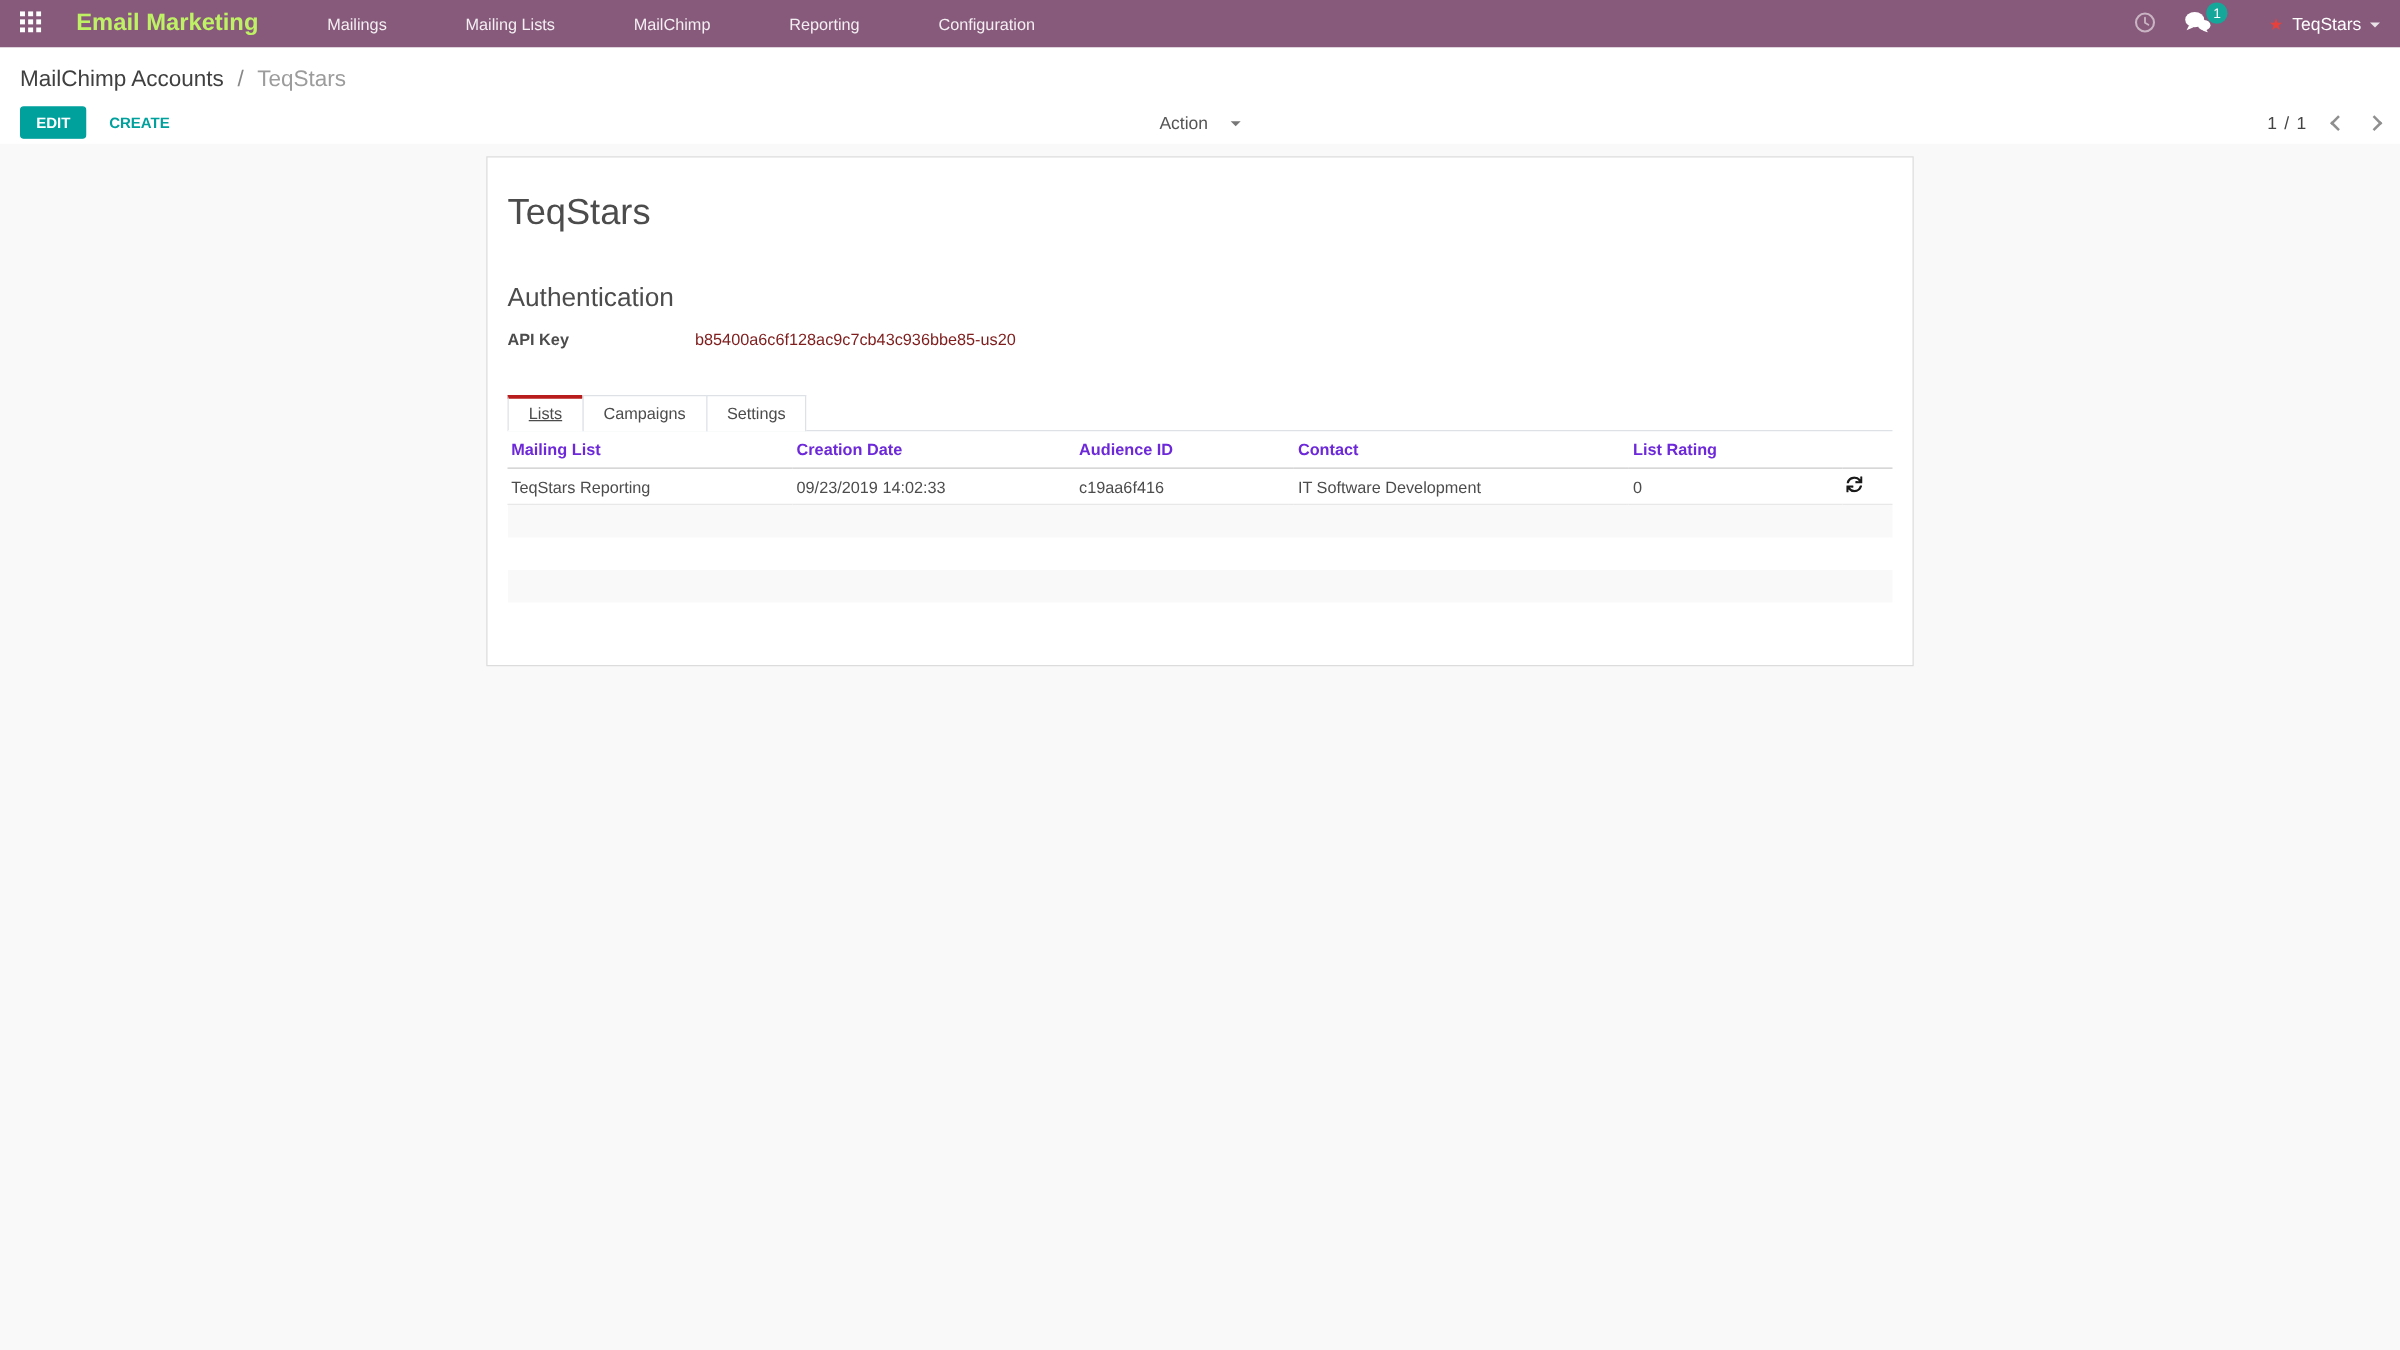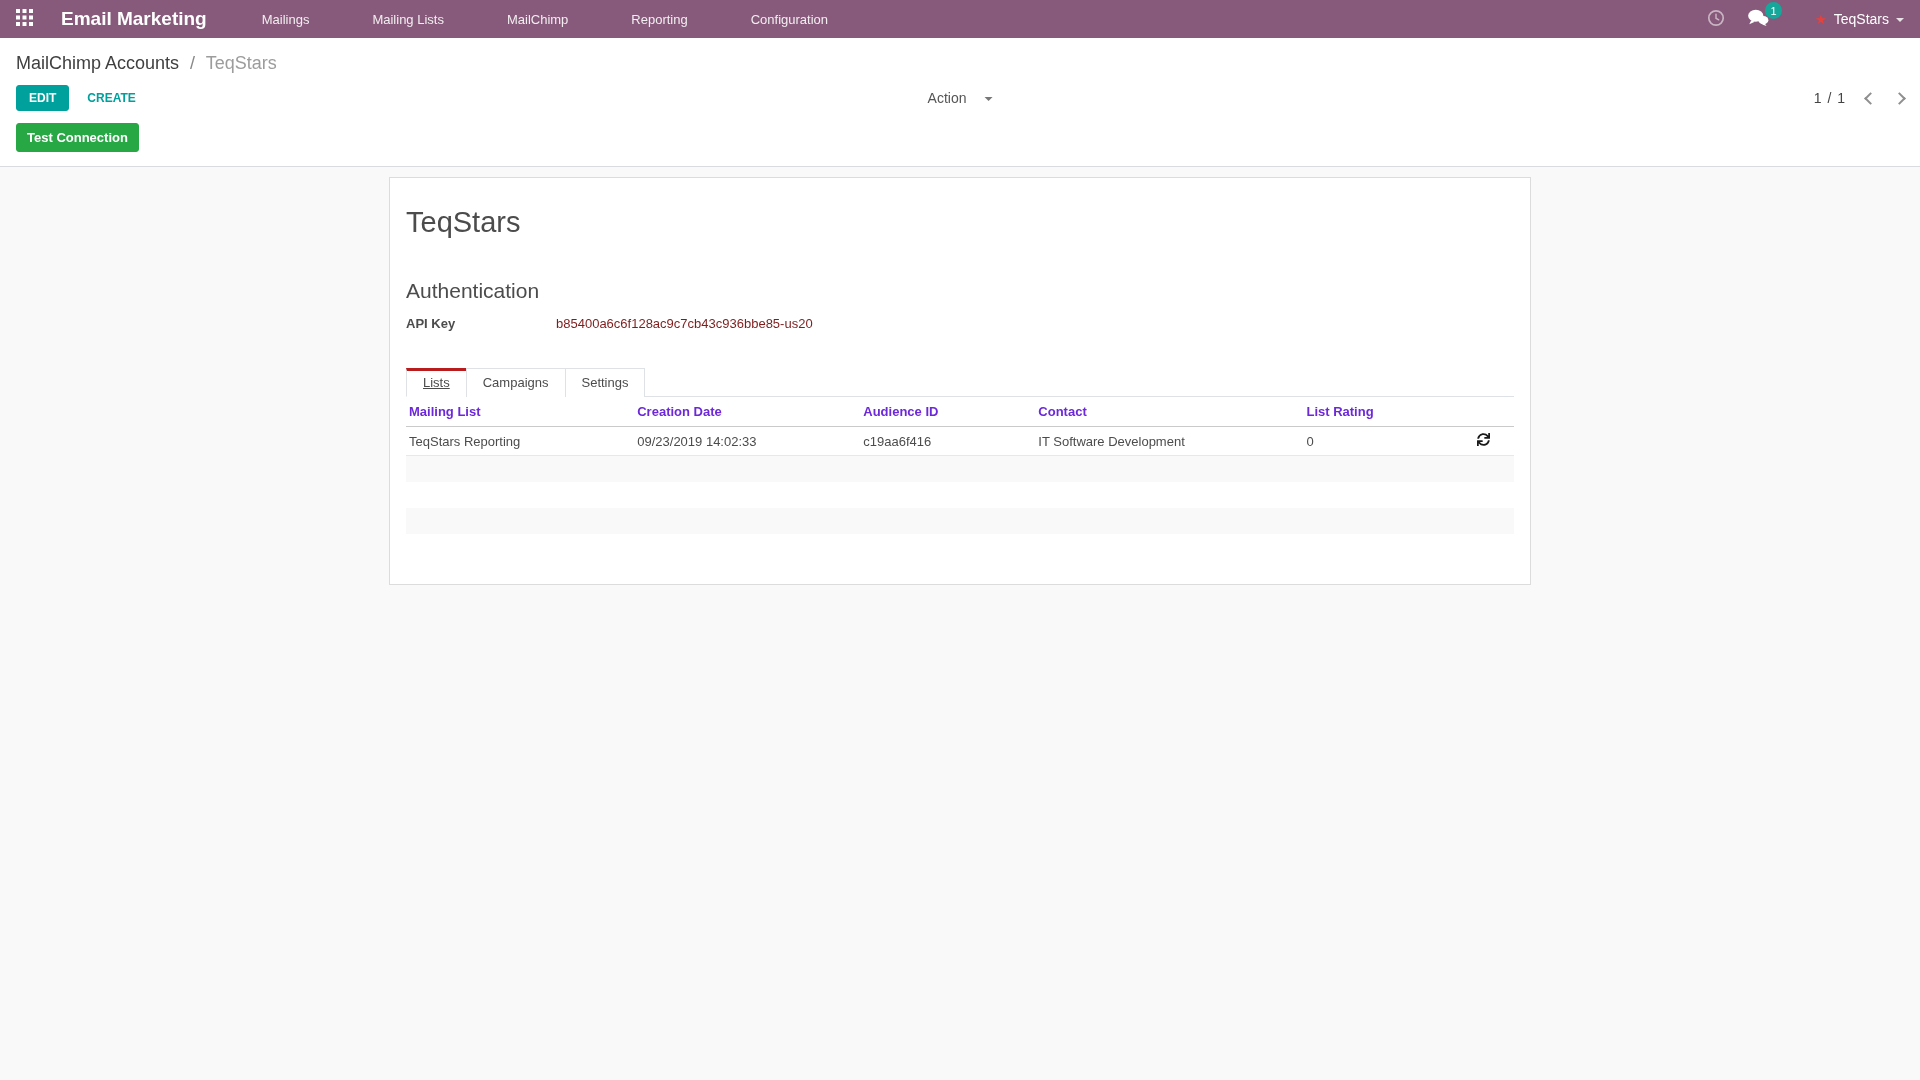--- a/index.html
+++ b/index.html
@@ -17,21 +17,21 @@
     background: #875A7B;
     display: flex;
     align-items: center;
     padding: 0 16px 0 12px;
     color: #fff;
   }
   .apps-btn { background: none; border: none; cursor: pointer; padding: 4px; display: flex; }
   .brand {
     font-size: 19px;
     font-weight: bold;
-    color: #ffffff;
+    color: #bef264;
     margin-left: 24px;
     white-space: nowrap;
     cursor: pointer;
   }
   .main-menu { display: flex; margin-left: 42px; height: 54px; align-items: stretch; gap: 37px; }
   .menu-item {
     display: flex; align-items: center;
     padding: 0 13px;
     font-size: 13px;
     color: #f2eef1;
@@ -223,23 +223,20 @@
     <button class="btn btn-link">CREATE</button>
     <div class="action-dd">
       <span>Action</span>
       <span class="caret-down"></span>
     </div>
     <div class="pager">
       <span class="pager-value">1 / 1</span>
       <span class="chev chev-left"></span>
       <span class="chev chev-right"></span>
     </div>
-  </div>
-  <div class="statusbar">
-    <button class="btn btn-success">Test Connection</button>
   </div>
 </div>
 
 <div class="content">
   <div class="sheet">
     <h1>TeqStars</h1>
     <h2>Authentication</h2>
     <div class="field-row">
       <span class="field-label">API Key</span>
       <span class="field-value">b85400a6c6f128ac9c7cb43c936bbe85-us20</span>

